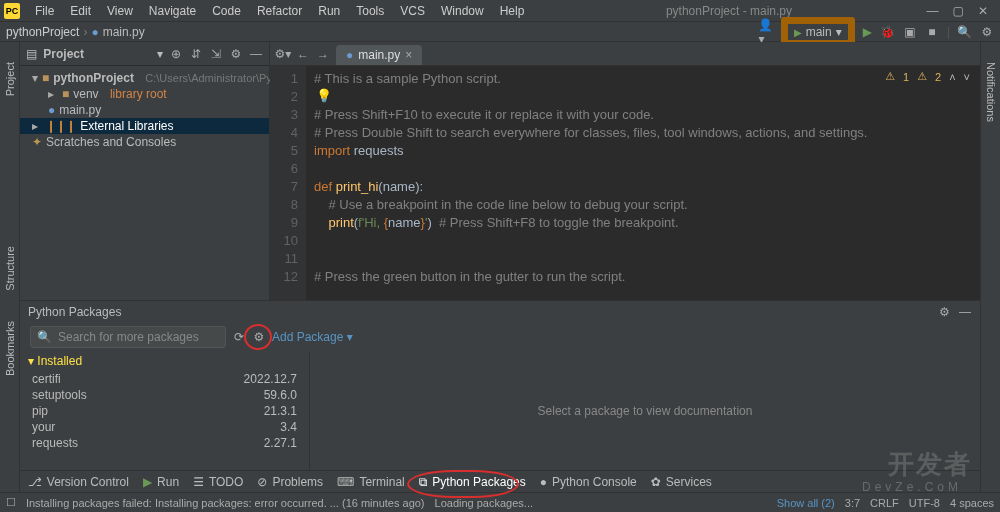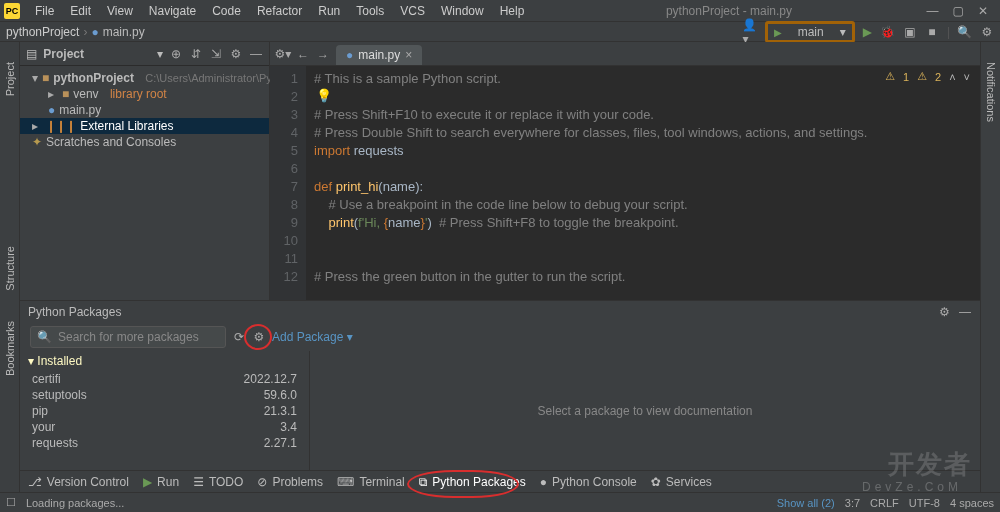--- a/index.html
+++ b/index.html
@@ -7,21 +7,21 @@
 .menubar { height: 22px; background: #3c3f41; border-bottom: 1px solid #323232; display: flex; align-items: center; padding: 0 4px; gap: 2px; }
 .app-icon { width: 16px; height: 16px; background: #fdd835; border-radius: 2px; margin-right: 6px; display: flex; align-items: center; justify-content: center; font-size: 9px; font-weight: bold; color: #000; }
 .menubar .mi { padding: 2px 7px; cursor: pointer; color: #ccc; }
 .menubar-title { flex: 1; text-align: center; color: #888; }
 .win-btns { display: flex; gap: 14px; color: #aaa; padding-right: 8px; }
 .crumbbar { height: 20px; background: #3c3f41; display: flex; align-items: center; padding: 0 6px; gap: 4px; border-bottom: 1px solid #323232; }
 .crumbbar .proj { color: #ccc; }
 .crumbbar .sep { color: #777; }
 .crumbbar .spacer { flex: 1; }
 .navright { display: flex; align-items: center; gap: 8px; }
-.runcfg { border: 3px solid #a16207; border-radius: 3px; padding: 1px 6px; display: flex; align-items: center; gap: 16px; }
+.runcfg { border: 7px solid #a16207; border-radius: 3px; padding: 1px 6px; display: flex; align-items: center; gap: 4px; }
 .play { color: #6a9955; }
 .playicon::before { content: "▶"; color: #6a9955; font-size: 10px; }
 .bug { color: #6a9955; }
 .icon-tiny { width: 14px; height: 14px; display: inline-flex; align-items: center; justify-content: center; color: #aaa; }
 .body { flex: 1; display: flex; min-height: 0; }
 .leftgutter { width: 20px; background: #3c3f41; border-right: 1px solid #323232; display: flex; flex-direction: column; align-items: center; padding-top: 20px; gap: 30px; }
 .leftgutter .vlabel { writing-mode: vertical-rl; transform: rotate(180deg); font-size: 11px; color: #bbb; }
 .rightgutter { width: 20px; background: #3c3f41; border-left: 1px solid #323232; display: flex; justify-content: center; padding-top: 20px; }
 .rightgutter .vlabel { writing-mode: vertical-rl; font-size: 11px; color: #bbb; }
 .workspace { flex: 1; display: flex; flex-direction: column; min-height: 0; }
@@ -55,21 +55,21 @@
 .bulb { position: absolute; left: 46px; top: 22px; }
 .pypkg { height: 170px; border-top: 1px solid #323232; display: flex; flex-direction: column; background: #3c3f41; }
 .pypkg-hdr { height: 22px; display: flex; align-items: center; padding: 0 8px; justify-content: space-between; }
 .pypkg-tools { height: 28px; display: flex; align-items: center; gap: 6px; padding: 0 10px; }
 .searchbox { background: #45494a; border: 1px solid #555; border-radius: 3px; height: 22px; width: 196px; display: flex; align-items: center; padding: 0 6px; gap: 6px; color: #888; }
 .addpkg { color: #5894c3; }
 .gearcircle { position: relative; }
 .redcircle { position: absolute; border: 2px solid #d82e2e; border-radius: 50%; width: 28px; height: 26px; left: -8px; top: -6px; pointer-events: none; }
 .pkgbody { flex: 1; display: flex; }
 .pkglist { width: 290px; border-right: 1px solid #323232; overflow: hidden; }
-.pkglist .grp { padding: 3px 8px; color: #fef9c3; }
+.pkglist .grp { padding: 3px 8px; color: #fde047; }
 .pkgrow { display: flex; justify-content: space-between; padding: 1px 12px; }
 .pkgdoc { flex: 1; display: flex; align-items: center; justify-content: center; color: #888; }
 .bottomtabs { height: 22px; background: #3c3f41; border-top: 1px solid #323232; display: flex; align-items: center; gap: 14px; padding: 0 8px; }
 .btab { display: flex; align-items: center; gap: 5px; color: #bbb; }
 .btab.active { color: #fff; }
 .redell { position: relative; }
 .redell::after { content: ""; position: absolute; border: 2px solid #d82e2e; border-radius: 50%/60%; width: 108px; height: 24px; left: -12px; top: -5px; pointer-events: none; }
 .statusbar { height: 20px; background: #3c3f41; border-top: 1px solid #323232; display: flex; align-items: center; padding: 0 6px; font-size: 11px; gap: 10px; color: #aaa; }
 .statusbar .spacer { flex: 1; }
 .statusbar .link { color: #5894c3; }
@@ -299,20 +299,21 @@
     </div>
   </div>
 
   <div class="rightgutter">
     <div class="vlabel">Notifications</div>
   </div>
 </div>
 
 <div class="statusbar">
   <span>☐</span>
+  <span>Installing packages failed: Installing packages: error occurred. ... (16 minutes ago)</span>
   <span>Loading packages...</span>
   <span class="spacer"></span>
   <span class="link">Show all (2)</span>
   <span>3:7</span>
   <span>CRLF</span>
   <span>UTF-8</span>
   <span>4 spaces</span>
 </div>
 
 <div class="watermark">开发者</div>

